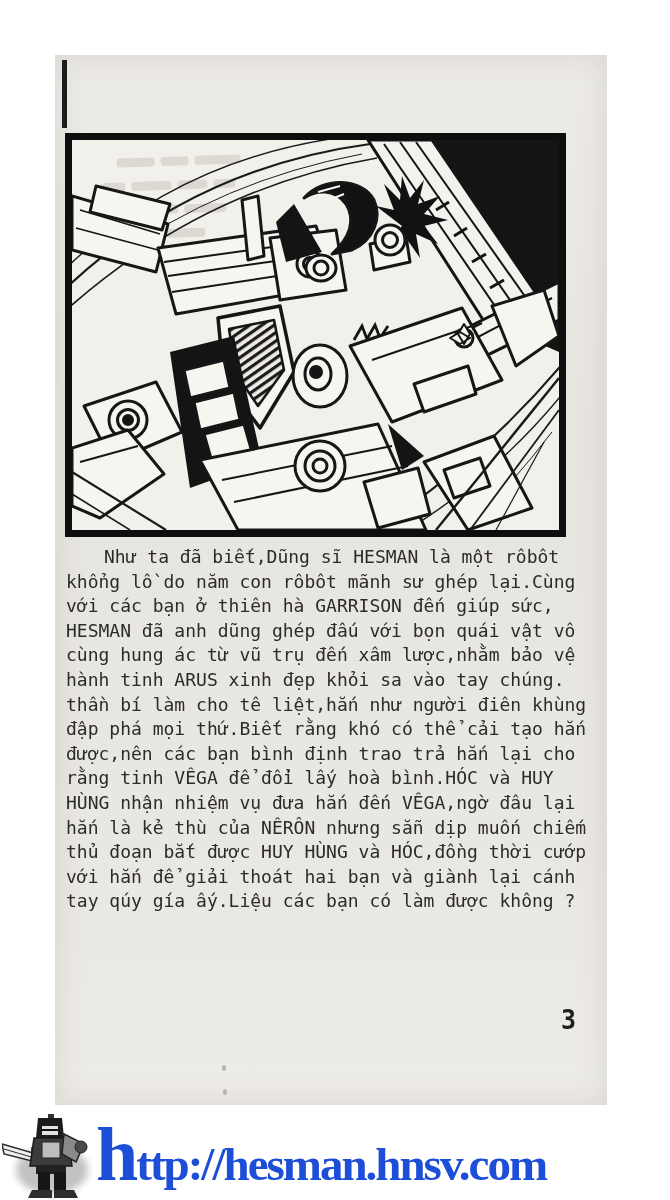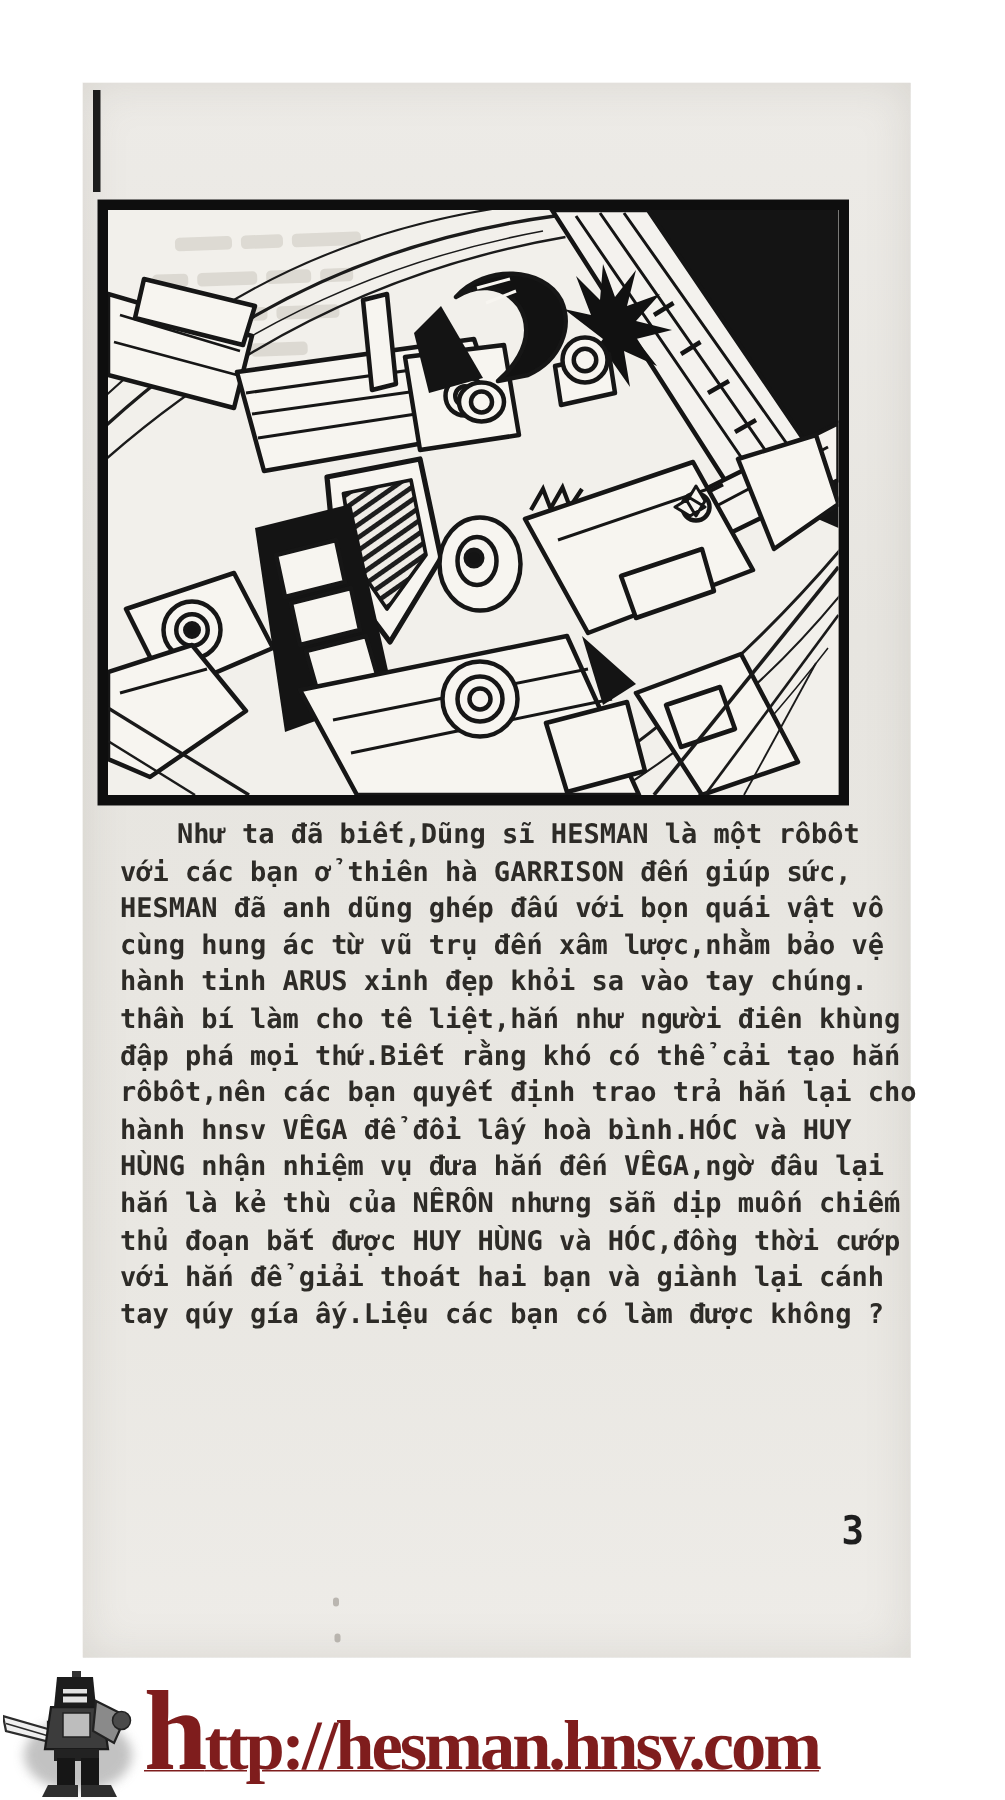--- a/index.html
+++ b/index.html
@@ -8,34 +8,34 @@
   
   .page{position:absolute;left:55px;top:55px;width:552px;height:1050px;
         background:linear-gradient(180deg,#edebe7 0%,#e7e5e0 35%,#e9e7e2 75%,#eeece8 100%);
         box-shadow:inset 0 0 30px rgba(120,115,105,.18);}
   .spine-mark{position:absolute;left:7px;top:5px;width:5px;height:68px;background:#1c1c1c;}
   
   .panel{position:absolute;left:10px;top:78px;width:487px;height:390px;
          border:7px solid #0e0e0e;background:#f2f0eb;}
   .panel svg{display:block;width:487px;height:390px;}
   
-  .story{position:absolute;left:25px;top:491px;width:540px;color:#2d2b27;
-         font-size:18px;letter-spacing:0px;font-weight:bold;}
+  .story{position:absolute;left:11px;top:491px;width:540px;color:#2d2b27;
+         font-size:18px;letter-spacing:0px;}
   .line{height:24.6px;white-space:pre;overflow:visible;}
   .indent{padding-left:38px;}
   .pageno{position:absolute;left:506px;top:951px;font-size:25px;font-weight:bold;color:#1e1e1e;
           font-family:"DejaVu Sans Mono",monospace;transform:scaleY(1.05);}
   .speck{position:absolute;width:4px;height:6px;background:#8f8b83;border-radius:2px;opacity:.55;}
   .speck.s1{left:167px;top:1010px;}
   .speck.s2{left:168px;top:1034px;}
   
   .footer{position:absolute;left:0;top:1108px;width:670px;height:92px;background:#ffffff;}
   .mascot{position:absolute;left:2px;top:6px;}
-  .url{position:absolute;left:96px;top:2px;white-space:nowrap;color:#7f1d1d;
-       font-family:"Liberation Serif",serif;font-weight:700;text-decoration:underline;}
+  .url{position:absolute;left:96px;top:2px;white-space:nowrap;color:#1d4ed8;
+       font-family:"Liberation Serif",serif;font-weight:700;}
   .url .big{font-size:76px;line-height:88px;letter-spacing:-2px;}
   .url .rest{font-size:47px;letter-spacing:-2px;}
 </style>
 </head>
 <body>
 
 <div class="canvas">
 
   <div class="page">
 
@@ -158,30 +158,31 @@
           <path d="M472 302 L424 390" stroke-width="1.2"></path>
           <path d="M0 332 L94 390" stroke-width="2.2"></path>
           <path d="M0 354 L58 390" stroke-width="1.6"></path>
         </g>
       </svg>
     </div>
 
     <div class="story">
       <div class="para">
         <div class="line indent">Như ta đã biết,Dũng sĩ HESMAN là một rôbôt</div>
+        <div class="line">khổng lồ do năm con rôbôt mãnh sư ghép lại.Cùng</div>
         <div class="line">với các bạn ở thiên hà GARRISON đến giúp sức,</div>
         <div class="line">HESMAN đã anh dũng ghép đấu với bọn quái vật vô</div>
         <div class="line">cùng hung ác từ vũ trụ đến xâm lược,nhằm bảo vệ</div>
         <div class="line">hành tinh ARUS xinh đẹp khỏi sa vào tay chúng.</div>
       </div>
       <div class="para">
         <div class="line">thần bí làm cho tê liệt,hắn như người điên khùng</div>
         <div class="line">đập phá mọi thứ.Biết rằng khó có thể cải tạo hắn</div>
-        <div class="line">rôbôt,nên các bạn quyết định trao trả hắn lại cho</div>
-        <div class="line">hành hnsv VÊGA để đổi lấy hoà bình.HÓC và HUY</div>
+        <div class="line">được,nên các bạn bình định trao trả hắn lại cho</div>
+        <div class="line">rằng tinh VÊGA để đổi lấy hoà bình.HÓC và HUY</div>
         <div class="line">HÙNG nhận nhiệm vụ đưa hắn đến VÊGA,ngờ đâu lại</div>
         <div class="line">hắn là kẻ thù của NÊRÔN nhưng sẵn dịp muốn chiếm</div>
         <div class="line">thủ đoạn bắt được HUY HÙNG và HÓC,đồng thời cướp</div>
         <div class="line">với hắn để giải thoát hai bạn và giành lại cánh</div>
         <div class="line">tay qúy gía ấy.Liệu các bạn có làm được không ?</div>
       </div>
     </div>
 
     <div class="pageno">3</div>
     <div class="speck s1"></div>

